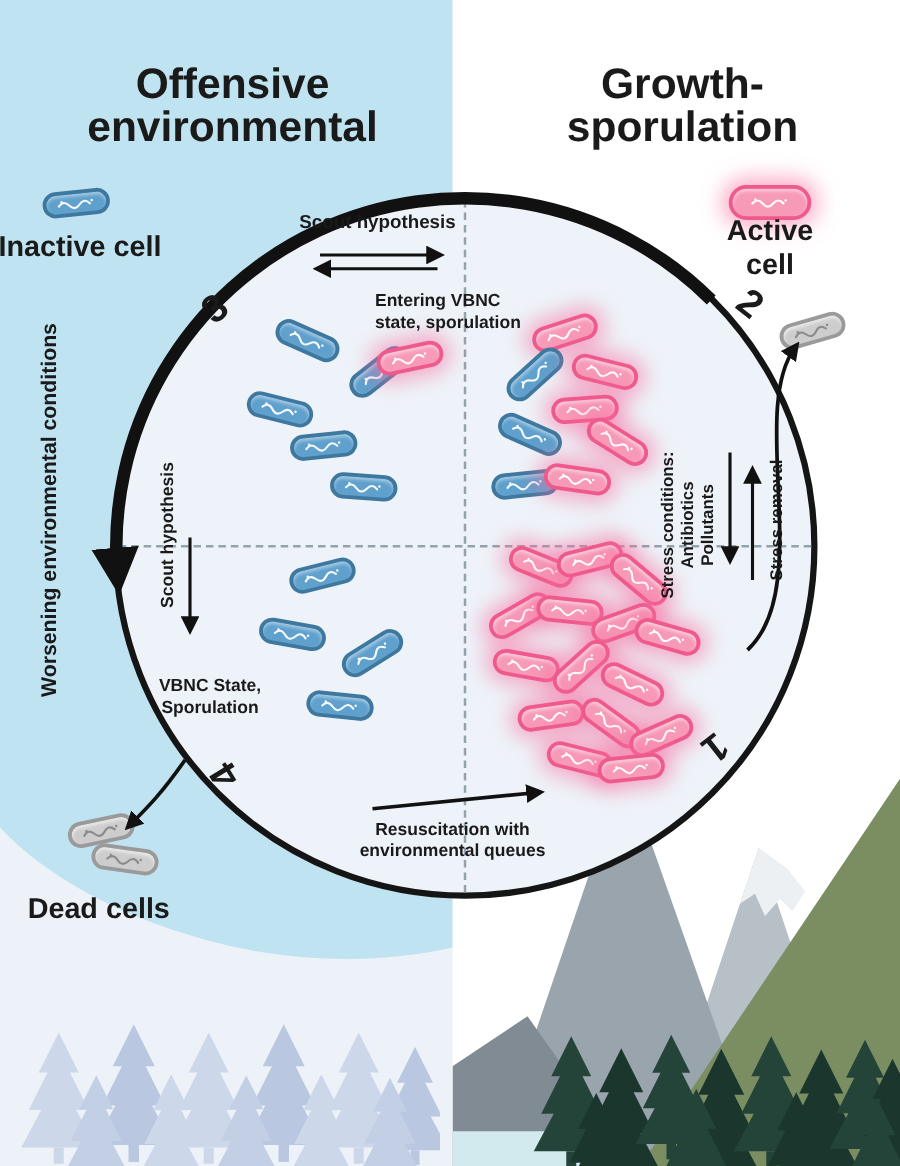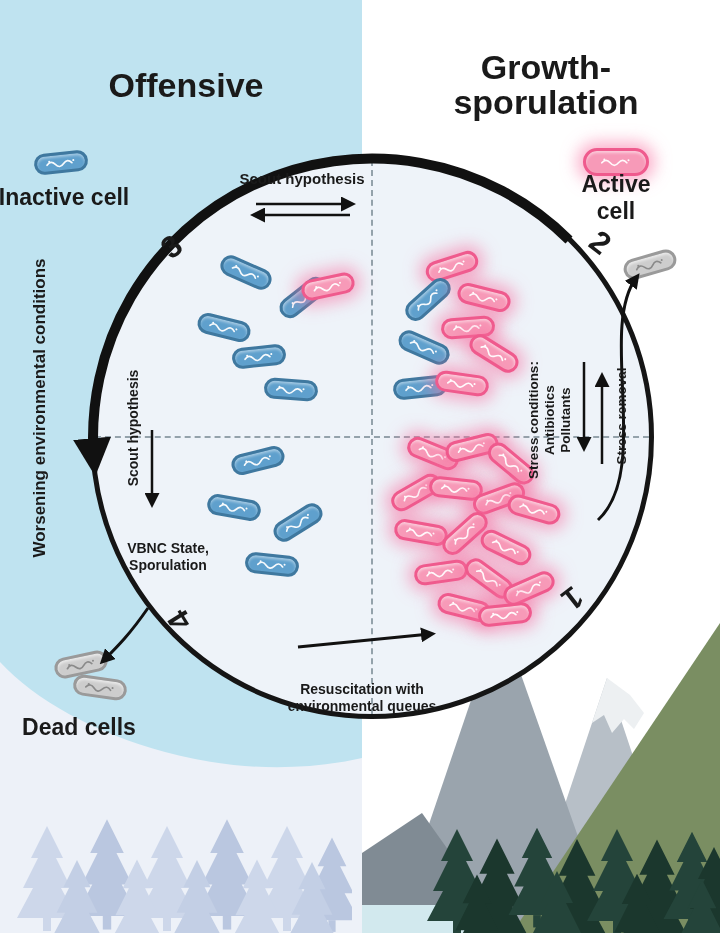--- a/index.html
+++ b/index.html
@@ -385,45 +385,50 @@
     <path d="M256,204 L350,204" stroke="#111" stroke-width="2.5" marker-end="url(#mSm)"></path>
     <path d="M350,215 L256,215" stroke="#111" stroke-width="2.5" marker-end="url(#mSm)"></path>
     <path d="M152,430 L152,502" stroke="#111" stroke-width="2.5" marker-end="url(#mSm)"></path>
     <path d="M584,362 L584,446" stroke="#111" stroke-width="2.5" marker-end="url(#mSm)"></path>
     <path d="M602,464 L602,378" stroke="#111" stroke-width="2.5" marker-end="url(#mSm)"></path>
     <path d="M298,647 L430,634" stroke="#111" stroke-width="3" marker-end="url(#mSm)"></path>
   </svg>
 
   <div class="lbl title ctr" style="left:186px;top:85px">
     <div>Offensive</div>
+    <div>environmental</div>
   </div>
   <div class="lbl title ctr" style="left:546px;top:85px">
     <div>Growth-</div>
     <div>sporulation</div>
   </div>
 
   <div class="lbl legend-lbl ctr" style="left:64px;top:197px">Inactive cell</div>
   <div class="lbl legend-lbl ctr" style="left:616px;top:198px">Active cell</div>
   <div class="lbl legend-lbl ctr" style="left:79px;top:727px">Dead cells</div>
 
   <div class="lbl ctr-rot" style="left:40px;top:408px;font-size:17px">Worsening environmental conditions</div>
 
   <div class="lbl ctr" style="left:302px;top:178px;font-size:15px;white-space:nowrap">Scout hypothesis</div>
+  <div class="lbl small-lbl" style="left:300px;top:232px">
+    <div>Entering VBNC</div>
+    <div>state, sporulation</div>
+  </div>
   <div class="lbl ctr-rot" style="left:133px;top:428px;font-size:14px">Scout hypothesis</div>
   <div class="lbl ctr-rot" style="left:550px;top:420px;font-size:13.5px;line-height:16px">
     <div>Stress conditions:</div>
     <div>Antibiotics</div>
     <div>Pollutants</div>
   </div>
   <div class="lbl ctr-rot" style="left:621px;top:416px;font-size:13.5px">Stress removal</div>
   <div class="lbl ctr small-lbl" style="left:168px;top:557px">
     <div>VBNC State,</div>
     <div>Sporulation</div>
   </div>
-  <div class="lbl ctr small-lbl" style="left:362px;top:698px">
+  <div class="lbl ctr small-lbl" style="left:362px;top:672px">
     <div>Resuscitation with</div>
     <div>environmental queues</div>
   </div>
 
   <div class="lbl qnum" style="left:172px;top:247px;transform:translate(-50%,-50%) rotate(-38deg)">3</div>
   <div class="lbl qnum" style="left:600px;top:243px;transform:translate(-50%,-50%) rotate(38deg)">2</div>
   <div class="lbl qnum" style="left:180px;top:620px;transform:translate(-50%,-50%) rotate(-122deg)">4</div>
   <div class="lbl qnum" style="left:572px;top:598px;transform:translate(-50%,-50%) rotate(142deg)">1</div>
 
 </div>

